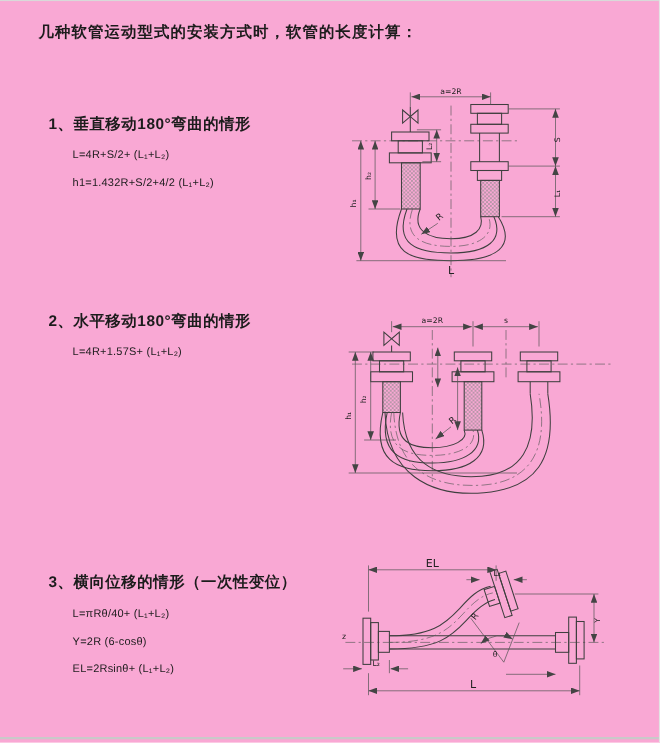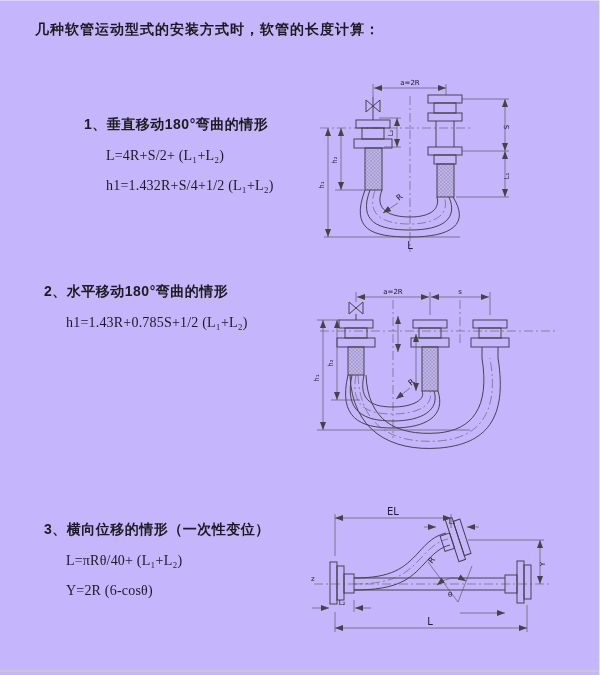--- a/index.html
+++ b/index.html
@@ -1,27 +1,27 @@
 <!DOCTYPE html>
 <html><head>
 <meta charset="utf-8">
 <style>
   html,body{margin:0;padding:0;}
   body{width:600px;height:675px;background:#ffffff;position:relative;overflow:hidden;
        font-family:"Liberation Sans","DejaVu Sans",sans-serif;color:#1c1c1c;}
-  .page{position:absolute;inset:0;background:#c4b5fd;}
+  .page{position:absolute;inset:0;background:#f9a8d4;}
   .edge{position:absolute;background:#d9d9d9;}
   .edge-top{top:0;left:0;right:0;height:1px;}
   .edge-bottom{top:670px;left:0;right:0;height:2px;background:#c9c9c9;}
   .edge-right{top:0;right:0;bottom:0;width:1px;background:#e3e3e3;}
   .title{position:absolute;left:35px;top:21px;font-size:14px;font-weight:bold;letter-spacing:1px;}
   .sec{position:absolute;left:44px;width:270px;}
   .sec .heading{font-size:14px;font-weight:bold;letter-spacing:0.5px;}
-  .sec .formula{font-size:14px;margin:14px 0 0 22px;white-space:nowrap;letter-spacing:0.2px;font-family:Liberation Serif, serif;}
-  .sec1{top:116px;margin-left:40px;} .sec2{top:283px;} .sec3{top:521px;}
+  .sec .formula{font-size:10px;margin:14px 0 0 22px;white-space:nowrap;letter-spacing:0.2px;}
+  .sec1{top:104px;} .sec2{top:283px;} .sec3{top:521px;}
   svg.diag{position:absolute;}
   .d1{left:312px;top:72px;} .d2{left:312px;top:285px;} .d3{left:310px;top:505px;}
   svg .dr{stroke:#3f3f3f;fill:none;stroke-width:0.95;}
   svg .cl{stroke:#5a5a5a;fill:none;stroke-width:0.6;stroke-dasharray:9,3,2,3;}
   svg .dm{stroke:#555;fill:none;stroke-width:0.65;}
   svg text{font-family:"DejaVu Sans","Liberation Sans",sans-serif;fill:#222;}
   svg .dim{font-size:7px;} svg .big{font-size:10px;} svg .med{font-size:8px;}
 </style>
 </head>
 <body>
@@ -29,32 +29,33 @@
 <div class="page">
   <div class="edge edge-top"></div>
   <div class="edge edge-bottom"></div>
   <div class="edge edge-right"></div>
 
   <div class="title">几种软管运动型式的安装方式时，软管的长度计算：</div>
 
   <div class="sec sec1">
     <div class="heading">1、垂直移动180°弯曲的情形</div>
     <div class="formula">L=4R+S/2+ (L₁+L₂)</div>
-    <div class="formula">h1=1.432R+S/4+1/2 (L₁+L₂)</div>
+    <div class="formula">h1=1.432R+S/2+4/2 (L₁+L₂)</div>
   </div>
 
   <div class="sec sec2">
     <div class="heading">2、水平移动180°弯曲的情形</div>
-    <div class="formula">h1=1.43R+0.785S+1/2 (L₁+L₂)</div>
+    <div class="formula">L=4R+1.57S+ (L₁+L₂)</div>
   </div>
 
   <div class="sec sec3">
     <div class="heading">3、横向位移的情形（一次性变位）</div>
     <div class="formula">L=πRθ/40+ (L₁+L₂)</div>
     <div class="formula">Y=2R (6-cosθ)</div>
+    <div class="formula">EL=2Rsinθ+ (L₁+L₂)</div>
   </div>
 
   <svg class="diag d1" width="282" height="186" viewBox="312 72 282 186">
     <defs>
       <marker id="ar1" markerWidth="8" markerHeight="6" refX="8" refY="3" orient="auto-start-reverse" markerUnits="userSpaceOnUse">
         <path d="M0,0L8,3L0,6Z" fill="#444"></path>
       </marker>
       <pattern id="hx1" width="3.5" height="3.5" patternUnits="userSpaceOnUse">
         <path d="M0,0L3.5,3.5M3.5,0L0,3.5" stroke="#8a8a8a" stroke-width="0.5"></path>
       </pattern>

